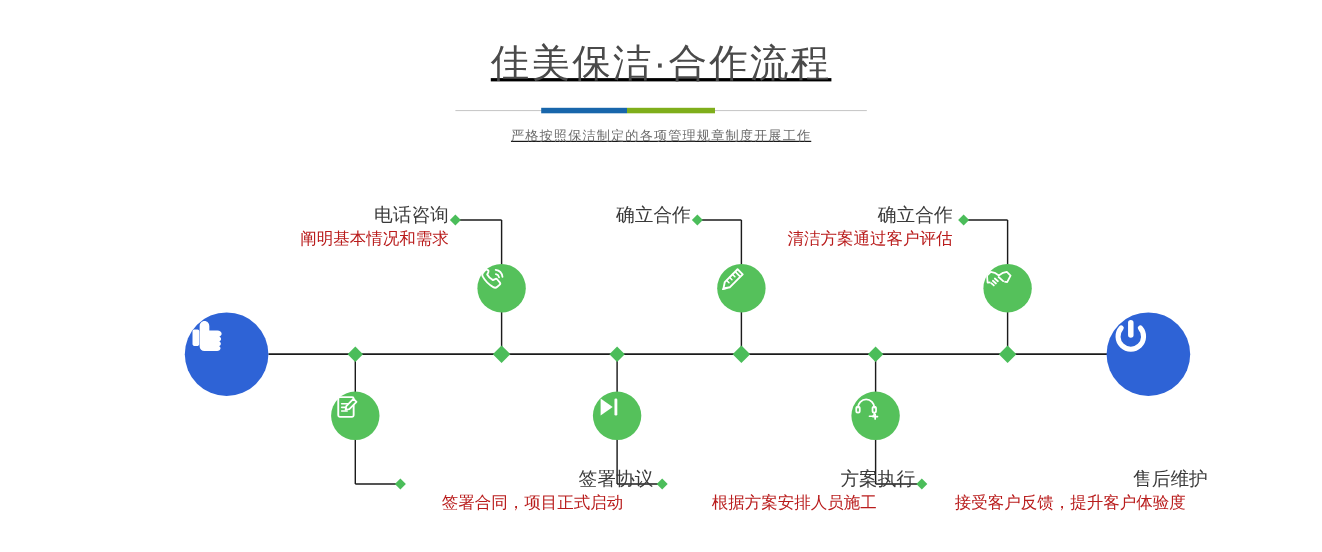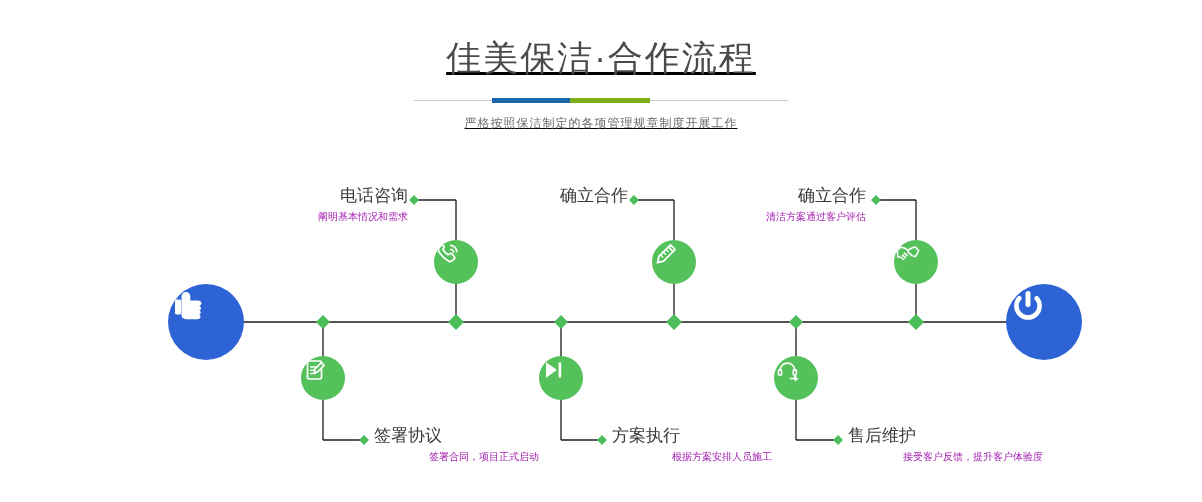--- a/index.html
+++ b/index.html
@@ -117,30 +117,29 @@
     position: absolute;
     color: #3c3c3c;
   }
   .step-title {
     font-size: 17px;
     line-height: 20px;
     white-space: nowrap;
     color: #3a3a3a;
   }
   .step-desc {
-    font-size: 10px;
+    font-size: 15px;
     line-height: 19px;
     white-space: nowrap;
-    color: #a21caf;
+    color: #b91c1c;
     margin-top: 2px;
-    font-family: Liberation Mono, monospace;
   }
   .above .step-title { text-align: right; }
   .above .step-desc  { text-align: right; }
-  .below .step-title { text-align: left; }
+  .below .step-title { text-align: right; }
   .below .step-desc  { text-align: center; }
 </style>
 </head>
 <body>
 
 <div id="header">
   <h1 id="page-title">佳美保洁·合作流程</h1>
   <div id="divider">
     <div class="rule"></div>
     <div class="seg-blue"></div>

